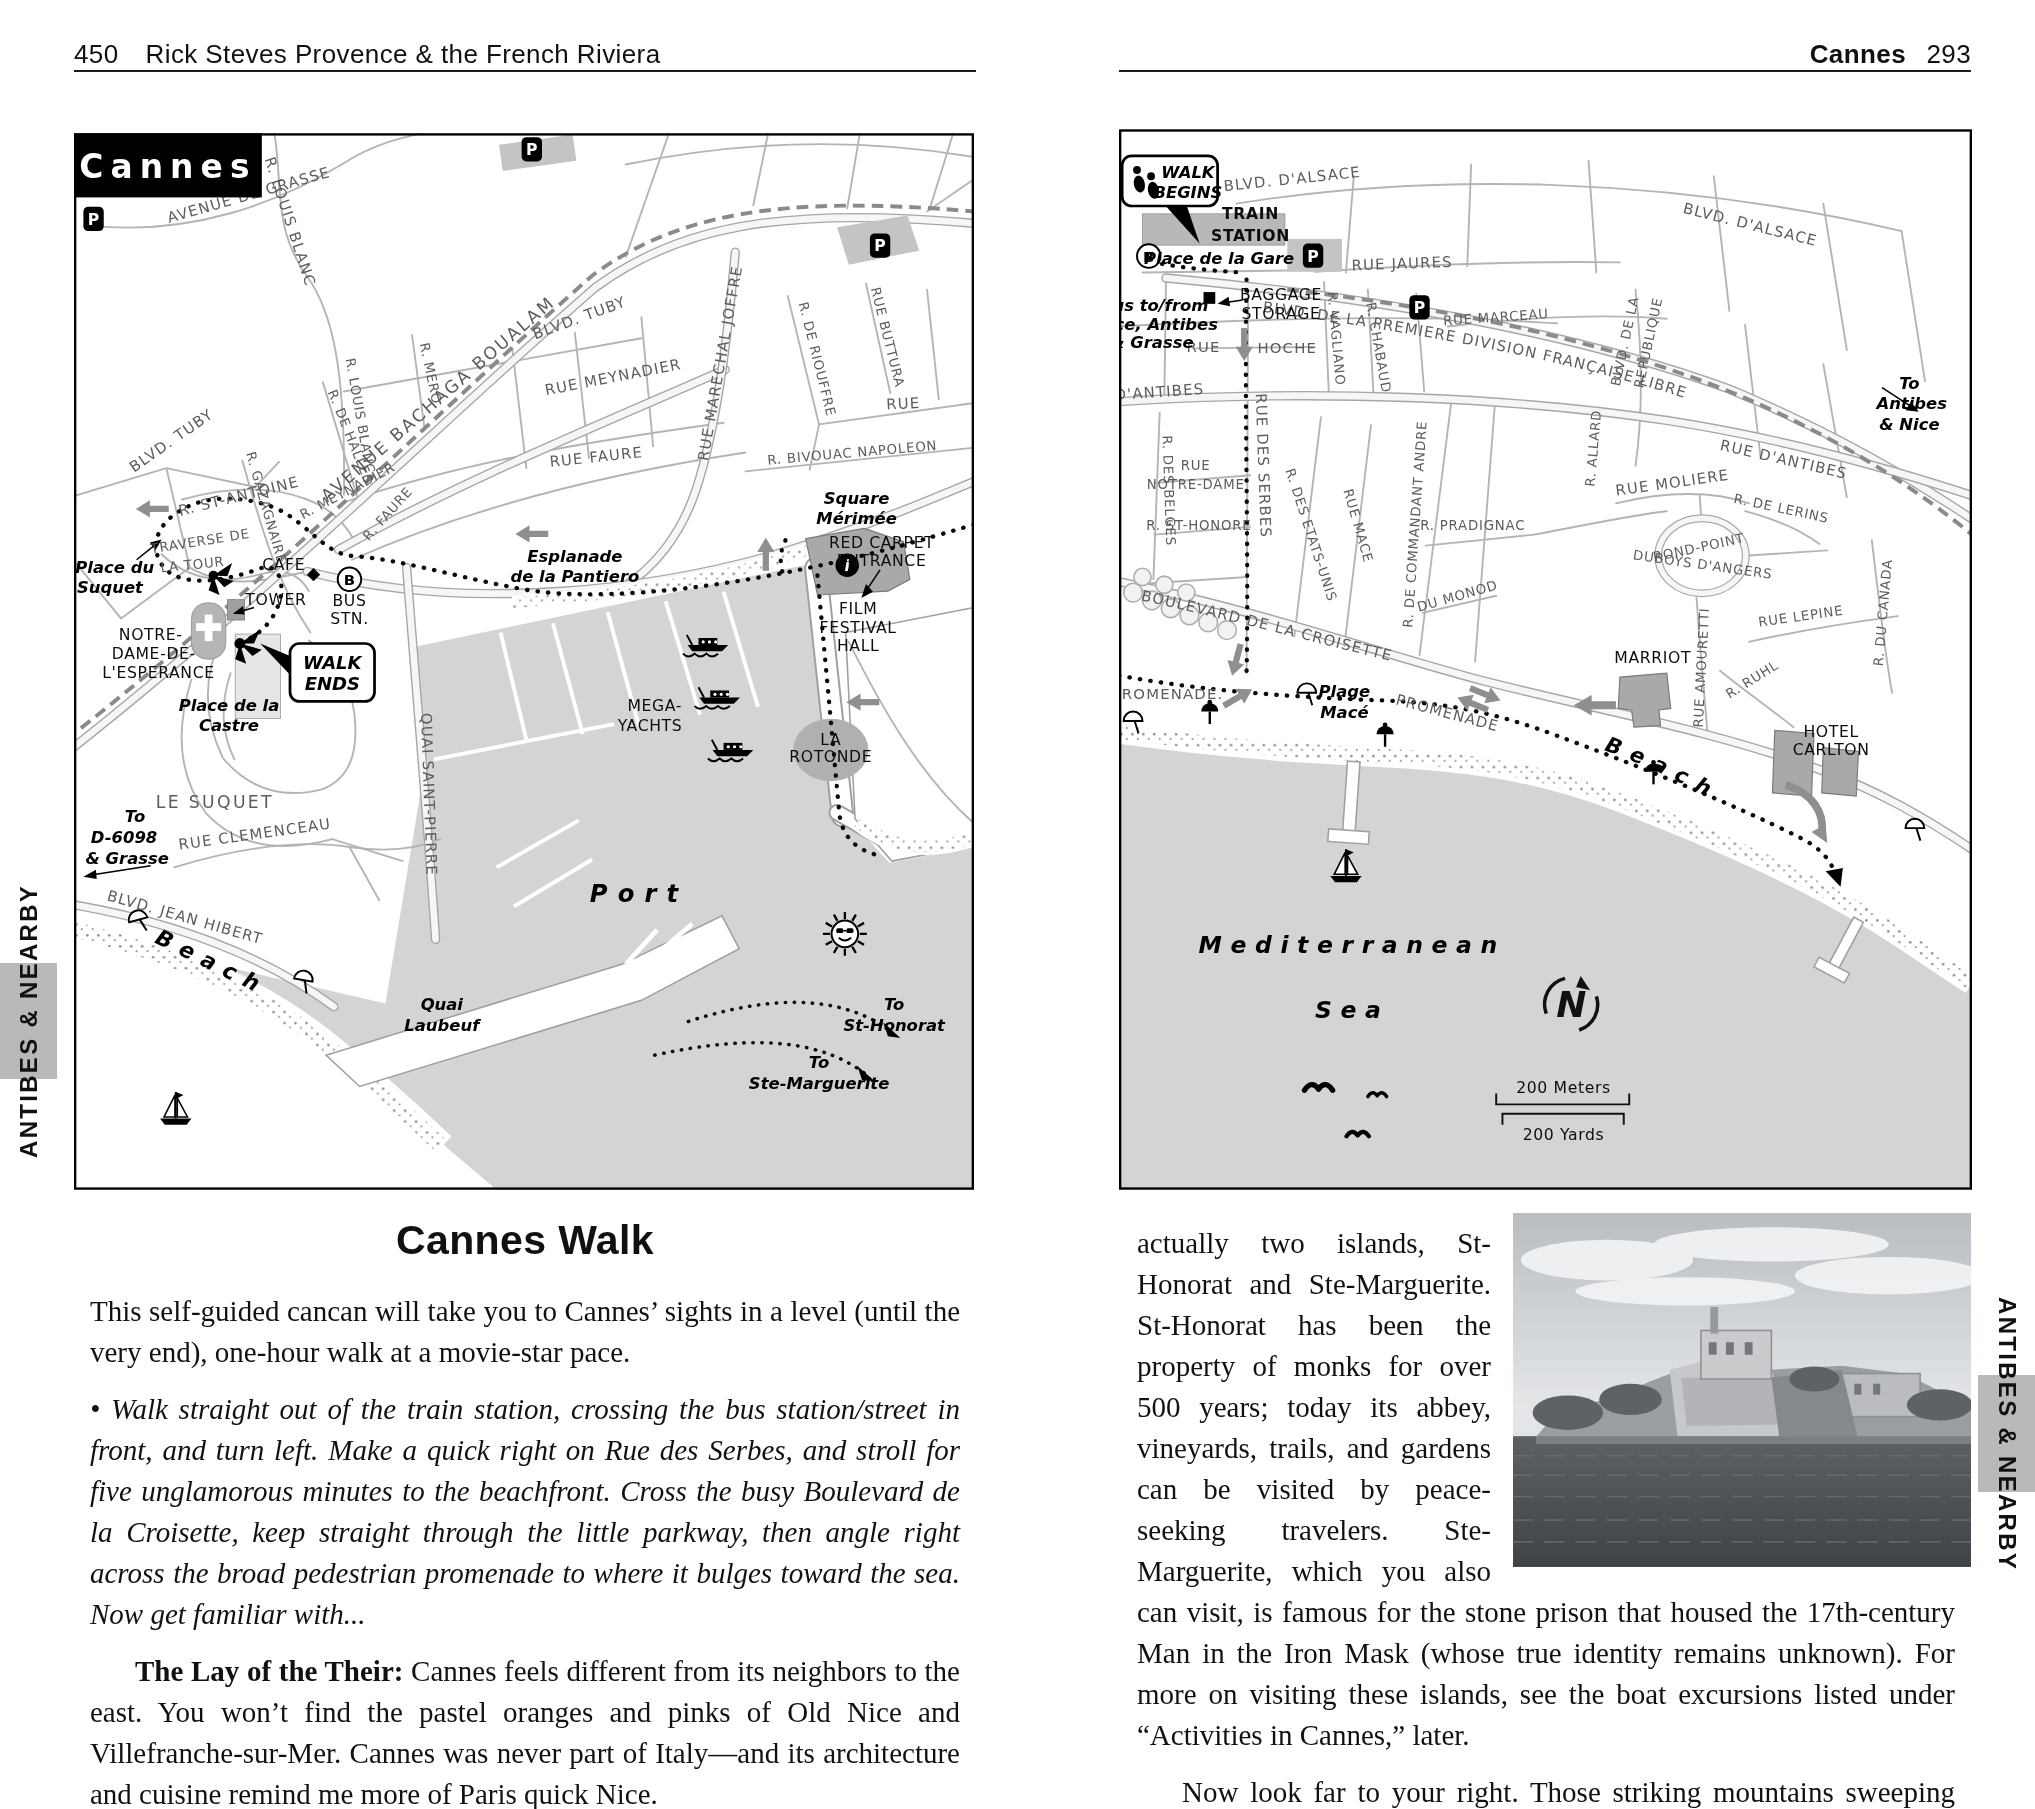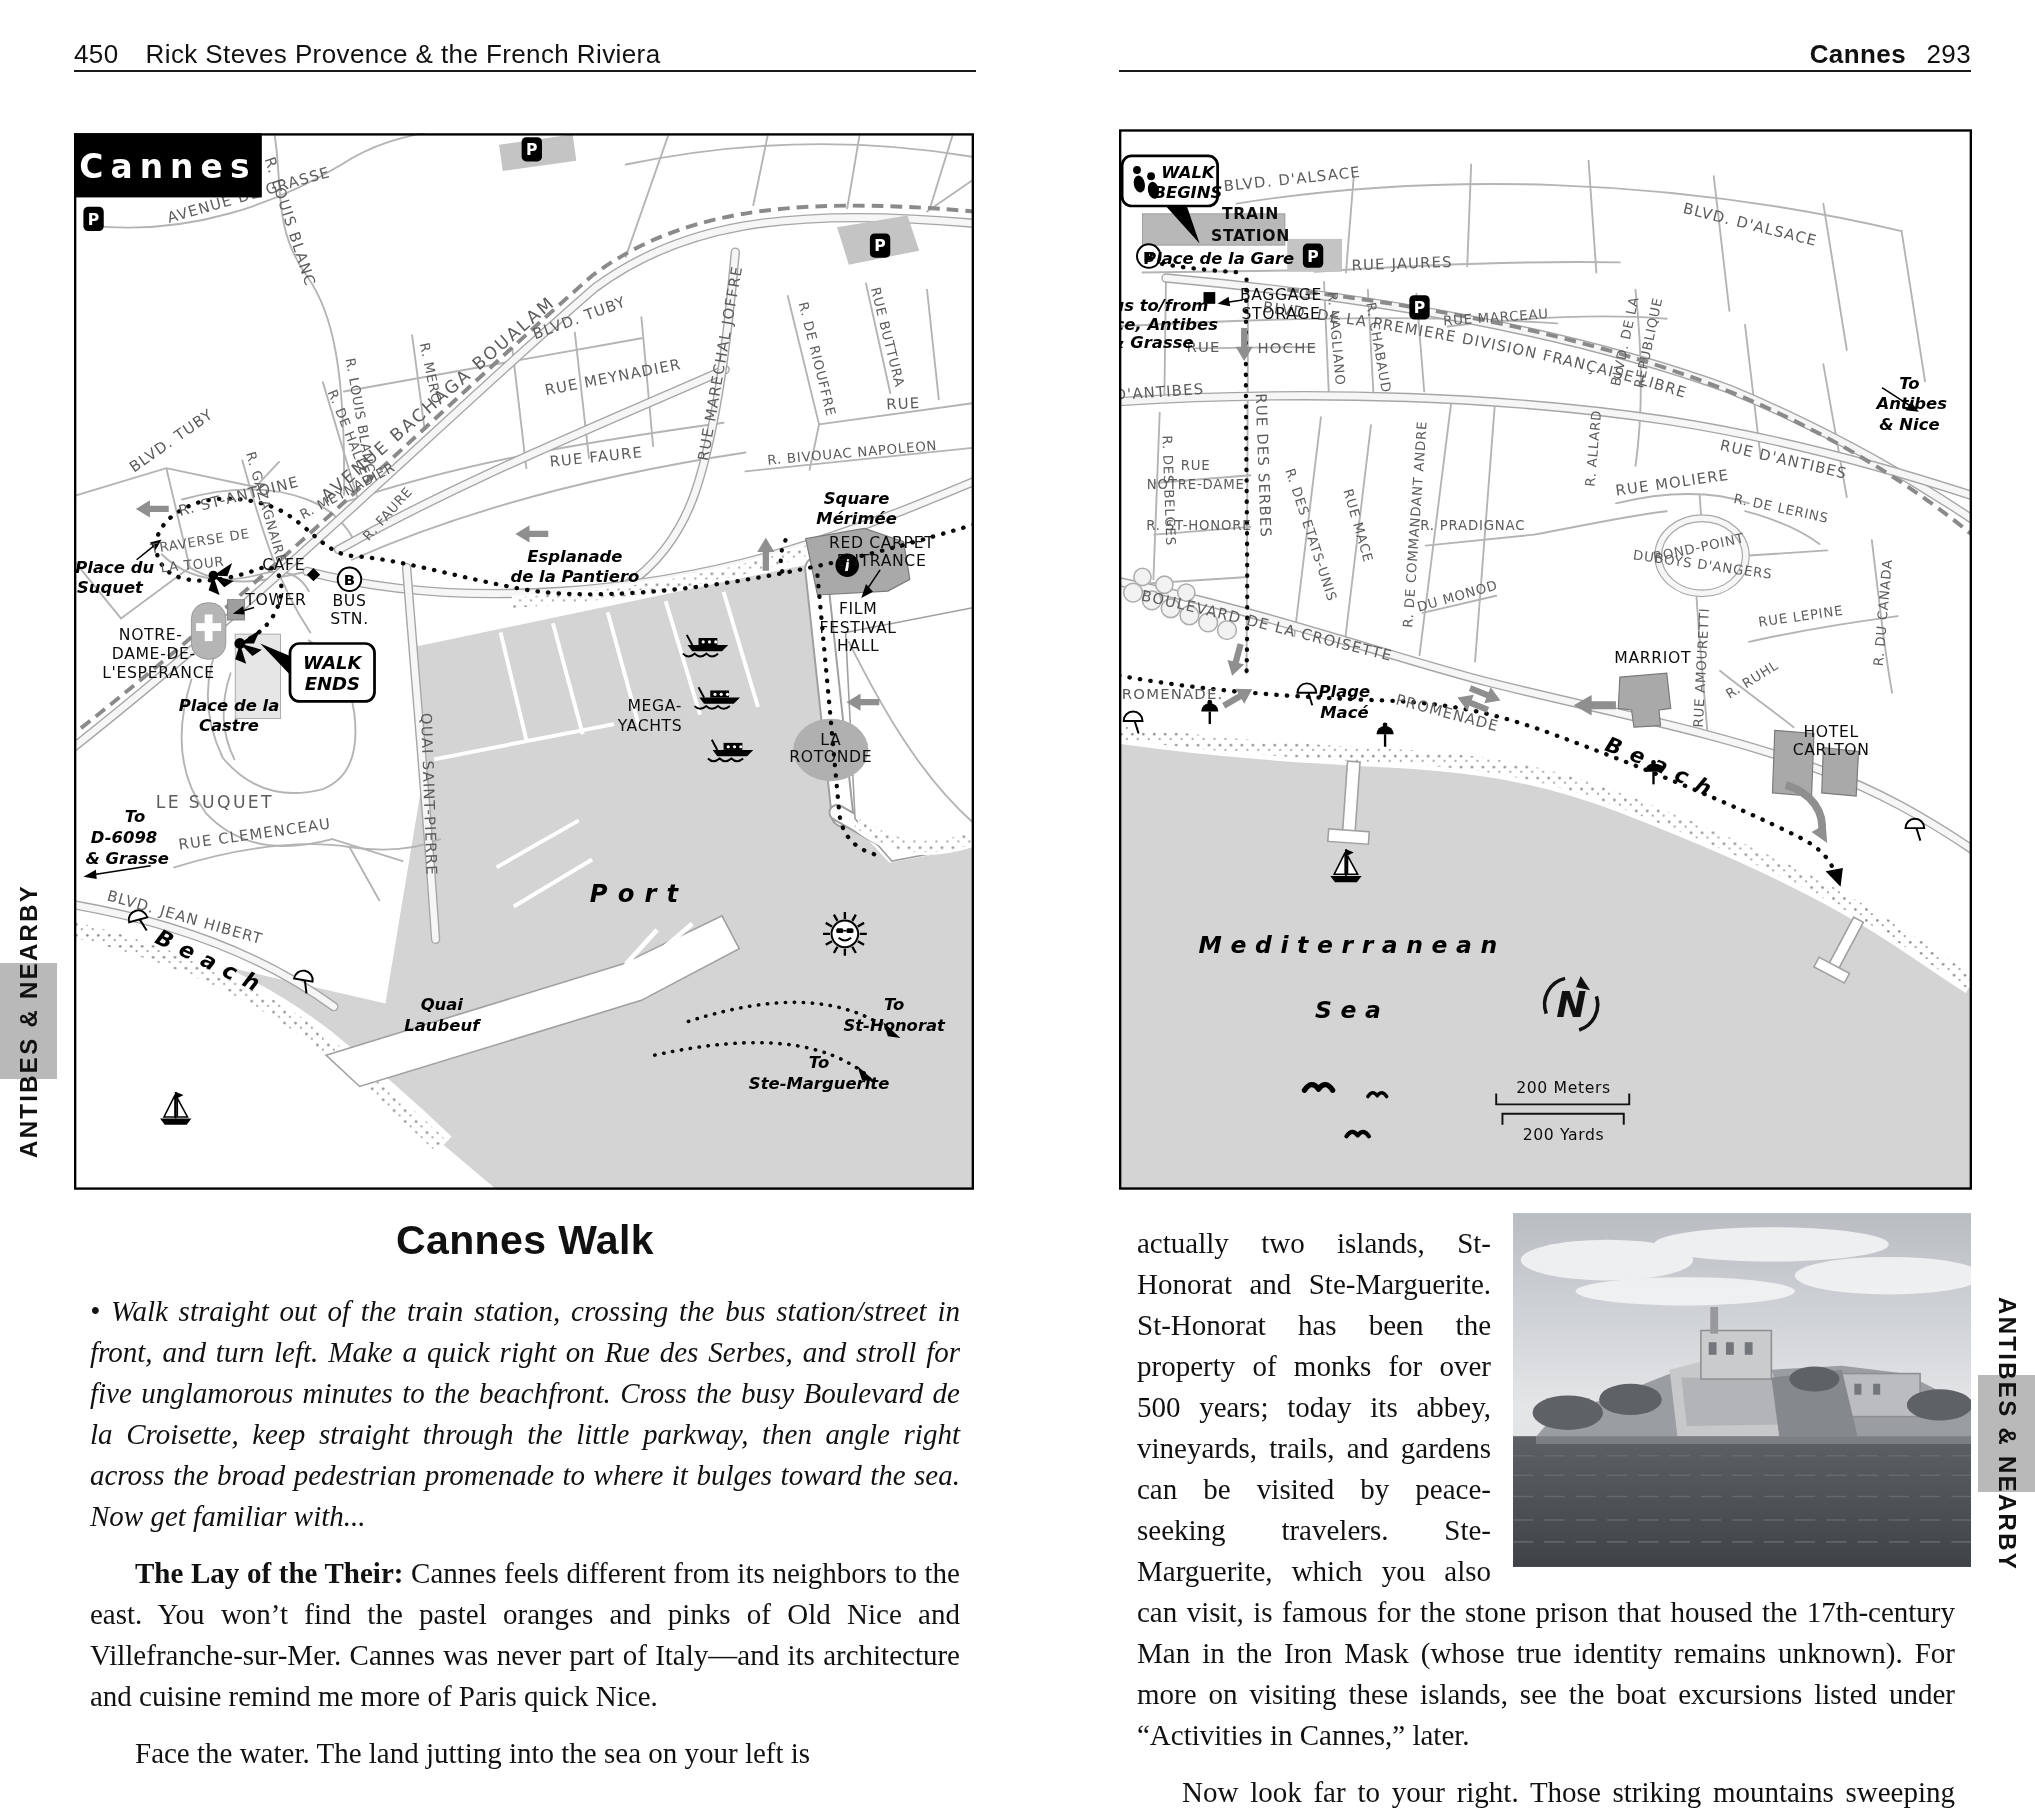--- a/index.html
+++ b/index.html
@@ -628,20 +628,21 @@
     <text class="itb" font-size="27" letter-spacing="13"><textPath href="#beachPath" startOffset="10">Beach</textPath></text>
     <text class="t itb" font-size="30" letter-spacing="11" x="298" y="1052">Mediterranean</text>
     <text class="t itb" font-size="30" letter-spacing="11" x="298" y="1135">Sea</text>
   </g>
 
   <rect x="1.5" y="1.5" width="1087" height="1352" fill="none" stroke="#000" stroke-width="3"></rect>
 </svg>
 
 <div class="col" style="left:74px;top:1218px;width:902px;">
   <h1>Cannes Walk</h1>
+  <p>This self-guided cancan will take you to Cannes’ sights in a level (until the very end), one-hour walk at a movie-star pace.</p>
   <p class="it">• Walk straight out of the train station, crossing the bus station/street in front, and turn left. Make a quick right on Rue des Serbes, and stroll for five unglamorous minutes to the beachfront. Cross the busy Boulevard de la Croisette, keep straight through the little parkway, then angle right across the broad pedestrian promenade to where it bulges toward the sea. Now get familiar with...</p>
   <p class="ind"><b>The Lay of the Their:</b><span> Cannes feels different from its neighbors to the east. You won’t find the pastel oranges and pinks of Old Nice and Villefranche-sur-Mer. Cannes was never part of Italy—and its architecture and cuisine remind me more of Paris quick Nice.</span></p>
   <p class="ind">Face the water. The land jutting into the sea on your left is</p>
 </div>
 
 <div class="col" style="left:1121px;top:1207px;width:850px;">
   <div class="photo">
     <svg width="458" height="354" viewBox="0 0 585 452">
       <defs>
         <linearGradient id="sky" x1="0" y1="0" x2="0" y2="1">

